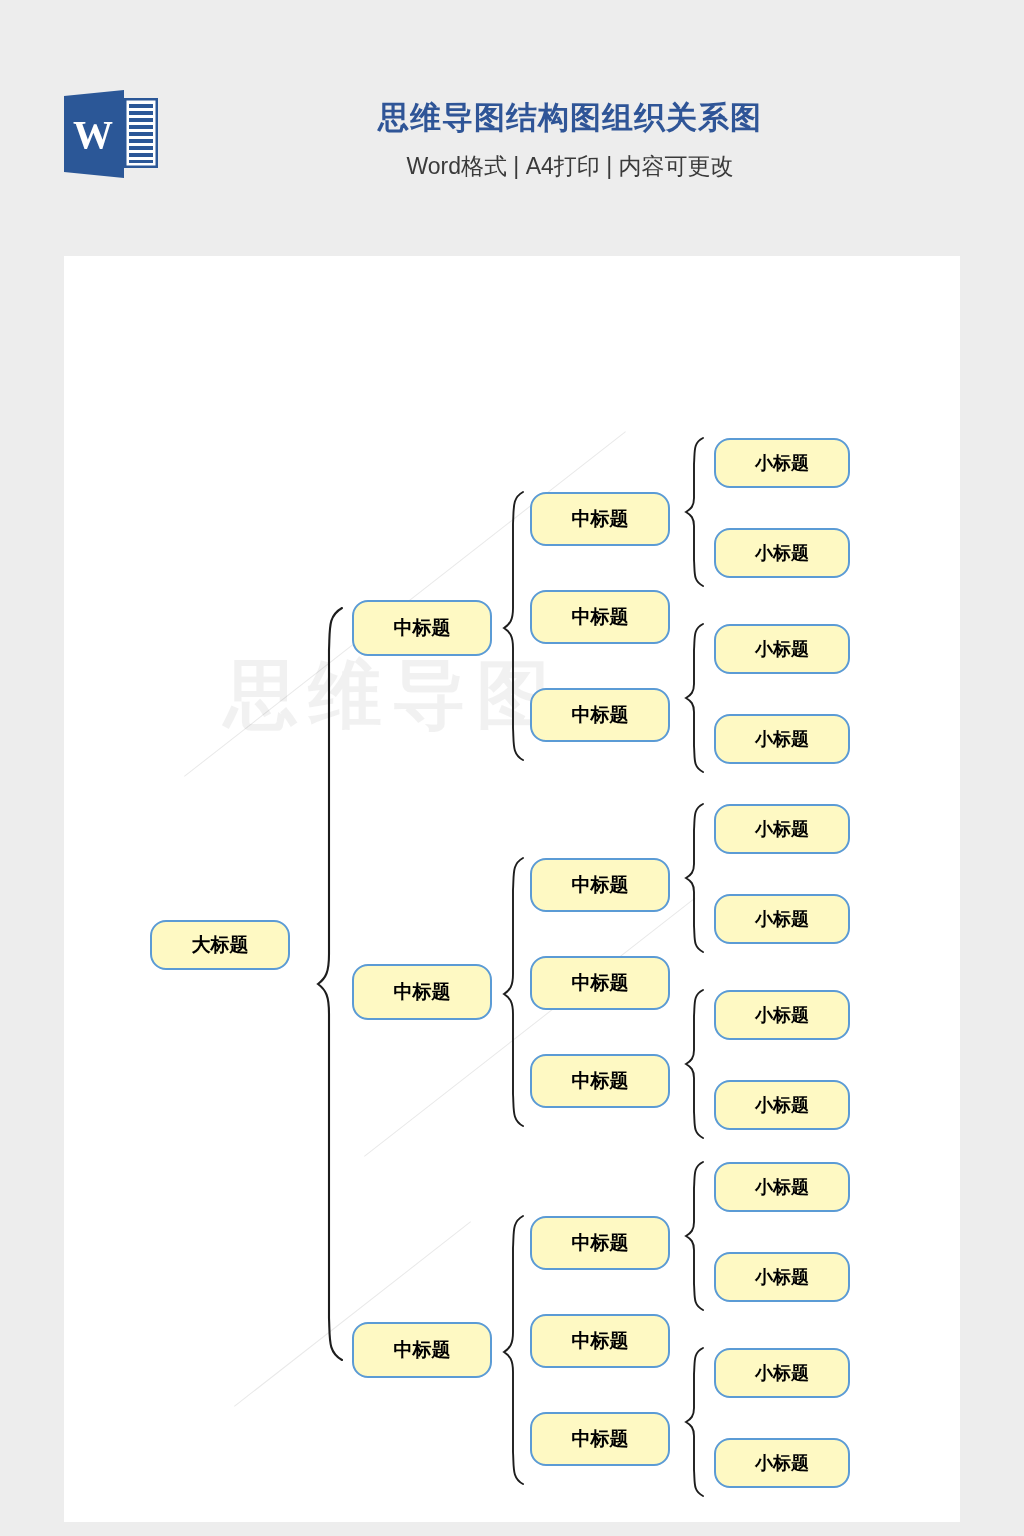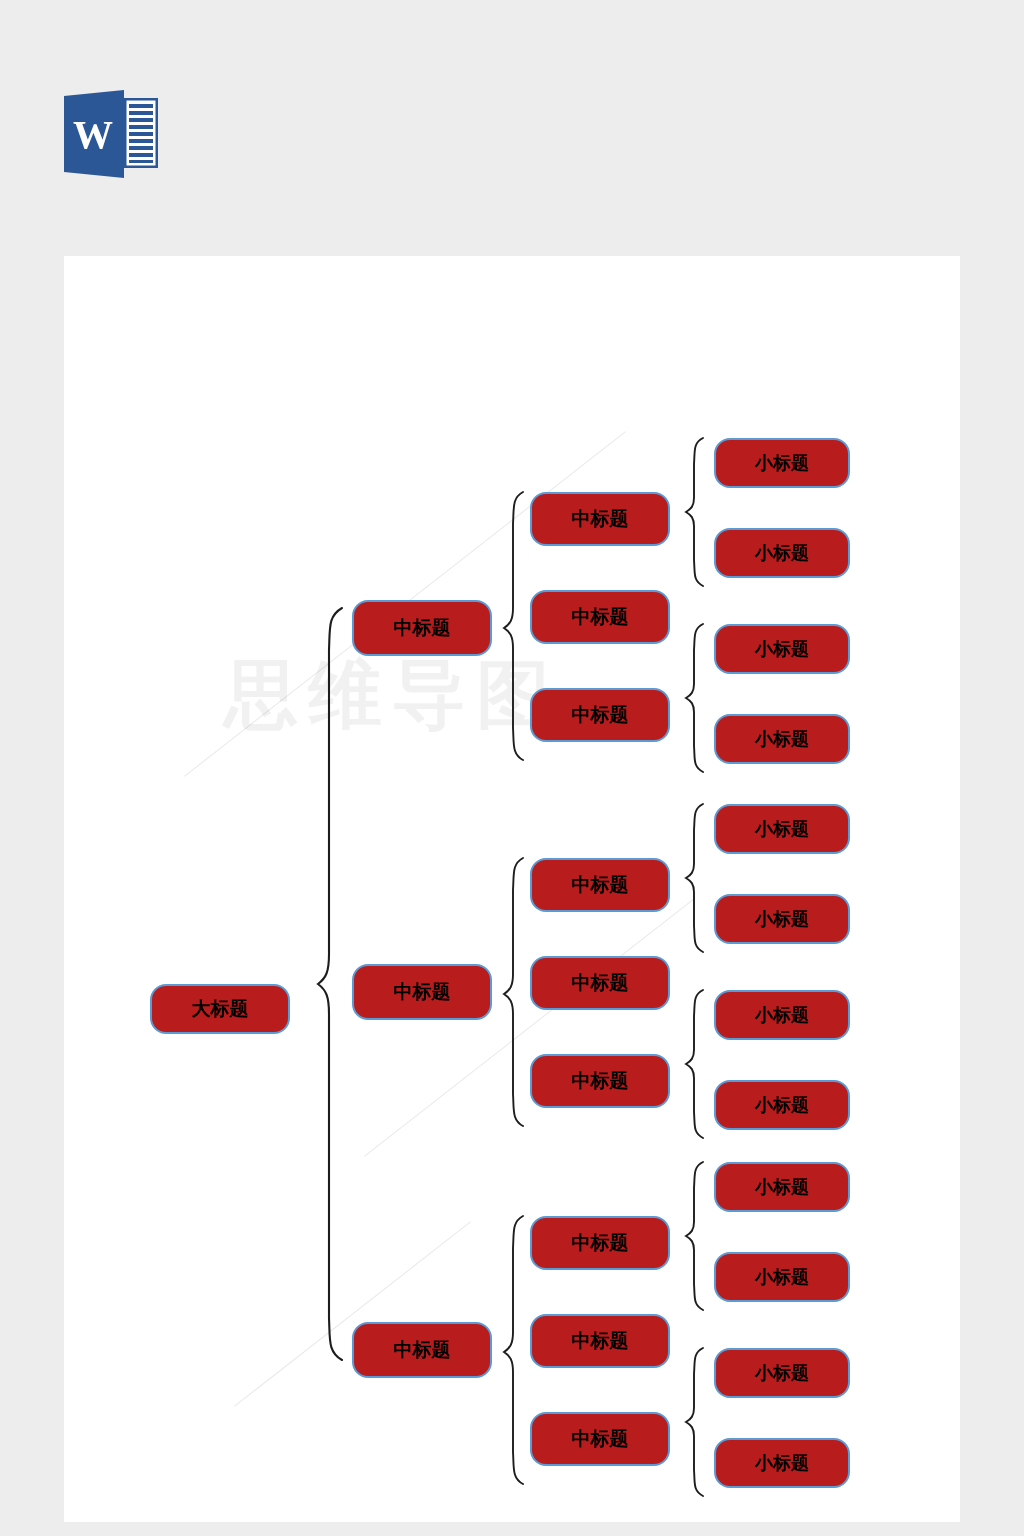--- a/index.html
+++ b/index.html
@@ -92,21 +92,21 @@
     font-weight: bold;
     color: #000000;
     letter-spacing: 2px;
     text-shadow: 3px 3px 2px rgba(0,0,0,0.32);
     white-space: nowrap;
   }
 
   
   .node {
     position: absolute;
-    background: #b91c1c;
+    background: #fef9c3;
     border: 2px solid #5b9bd5;
     border-radius: 14px;
     display: flex;
     align-items: center;
     justify-content: center;
     color: #000000;
     font-weight: bold;
     white-space: nowrap;
   }
   .node.lvl1 {
@@ -161,31 +161,35 @@
           <rect x="67" y="44" width="24" height="4"></rect>
           <rect x="67" y="51" width="24" height="4"></rect>
           <rect x="67" y="58" width="24" height="4"></rect>
           <rect x="67" y="65" width="24" height="4"></rect>
           <rect x="67" y="72" width="24" height="3"></rect>
         </g>
         <text x="31" y="60" text-anchor="middle" fill="#ffffff" font-family="Liberation Serif, serif" font-size="40" font-weight="bold">W</text>
       </svg>
     </div>
 
+    <div class="header-text">
+      <div class="header-title">思维导图结构图组织关系图</div>
+      <div class="header-sub">Word格式 | A4打印 | 内容可更改</div>
+    </div>
   </div>
 
   <div class="page">
 
     <div class="wm-line" style="left:120px; top:520px; width:560px;"></div>
     <div class="wm-line" style="left:300px; top:900px; width:420px;"></div>
     <div class="wm-line" style="left:170px; top:1150px; width:300px;"></div>
     <div class="wm-text" style="left:160px; top:390px;">思维导图</div>
 
 
-    <div class="node lvl1" style="left:86px; top:728px;">
+    <div class="node lvl1" style="left:86px; top:664px;">
       <span>大标题</span>
     </div>
 
     <div class="brace" style="left:252px; top:350px;">
       <svg width="30" height="756" viewBox="0 0 30 756">
         <path d="M26 2 C12 10 14 22 13 44 L13 348 C13 366 10 372 2 378 C10 384 13 390 13 408 L13 712 C14 734 12 746 26 754"></path>
       </svg>
     </div>
 
     <div class="node lvl2" style="left:288px; top:344px;">

